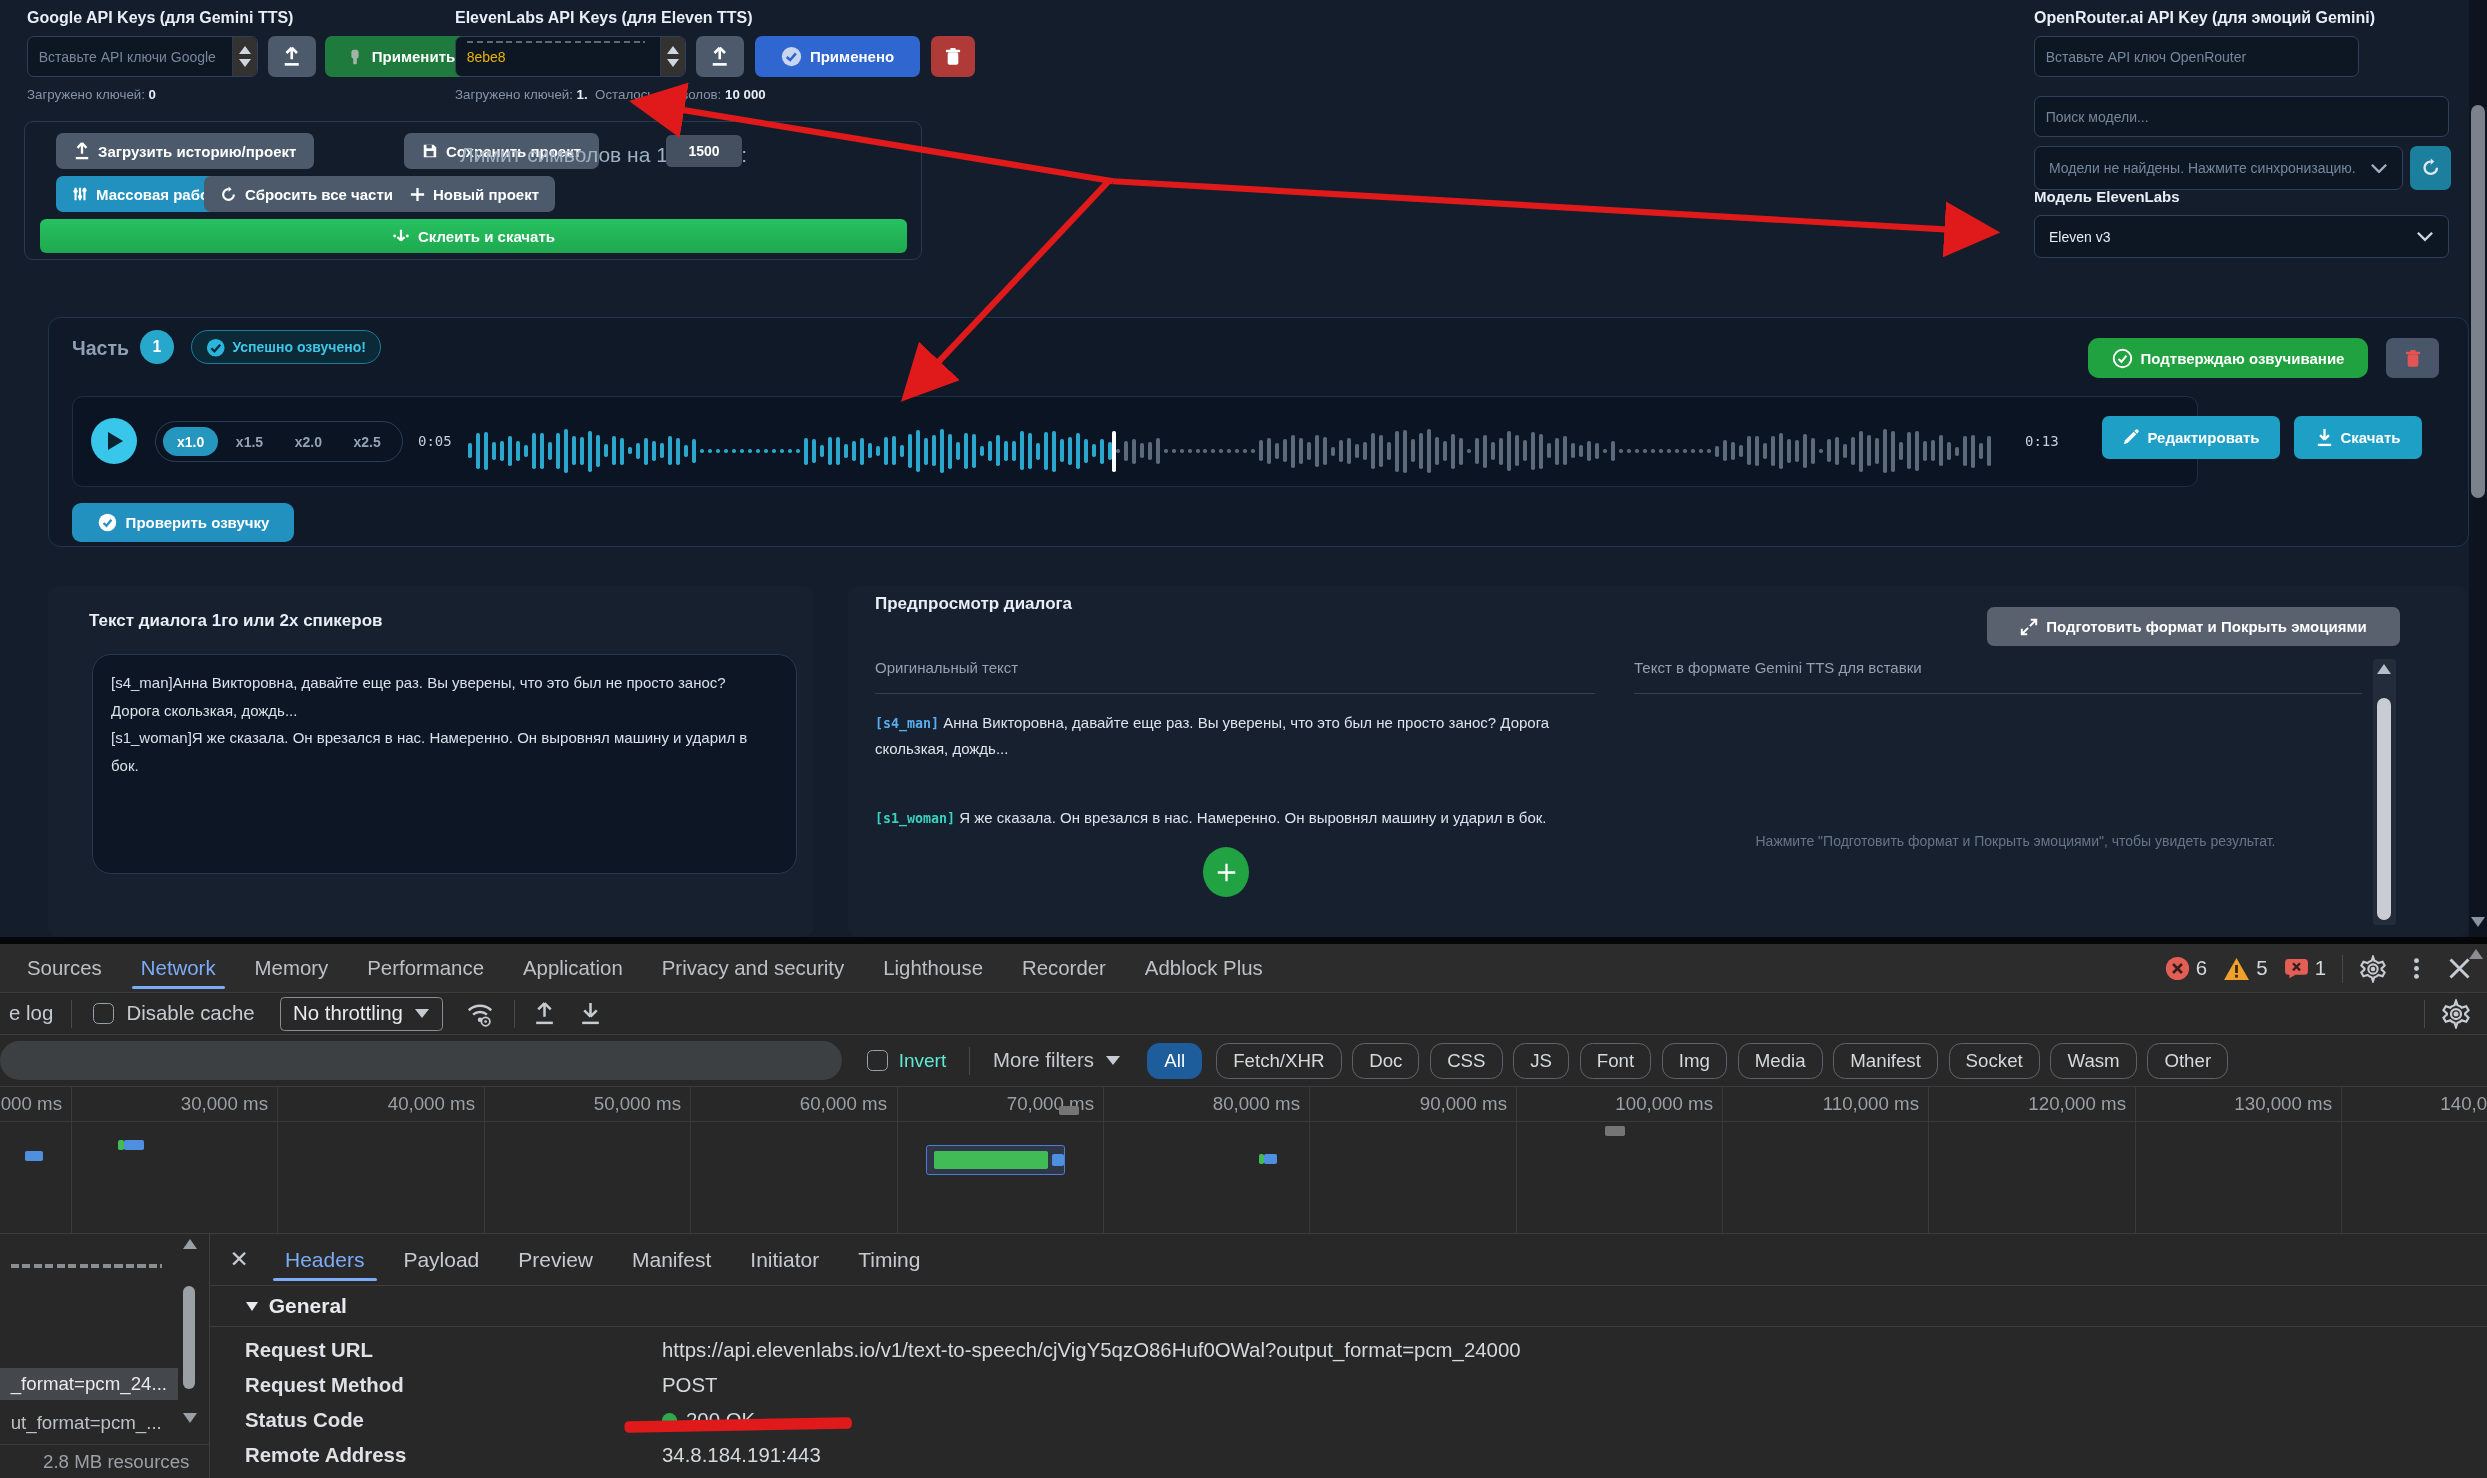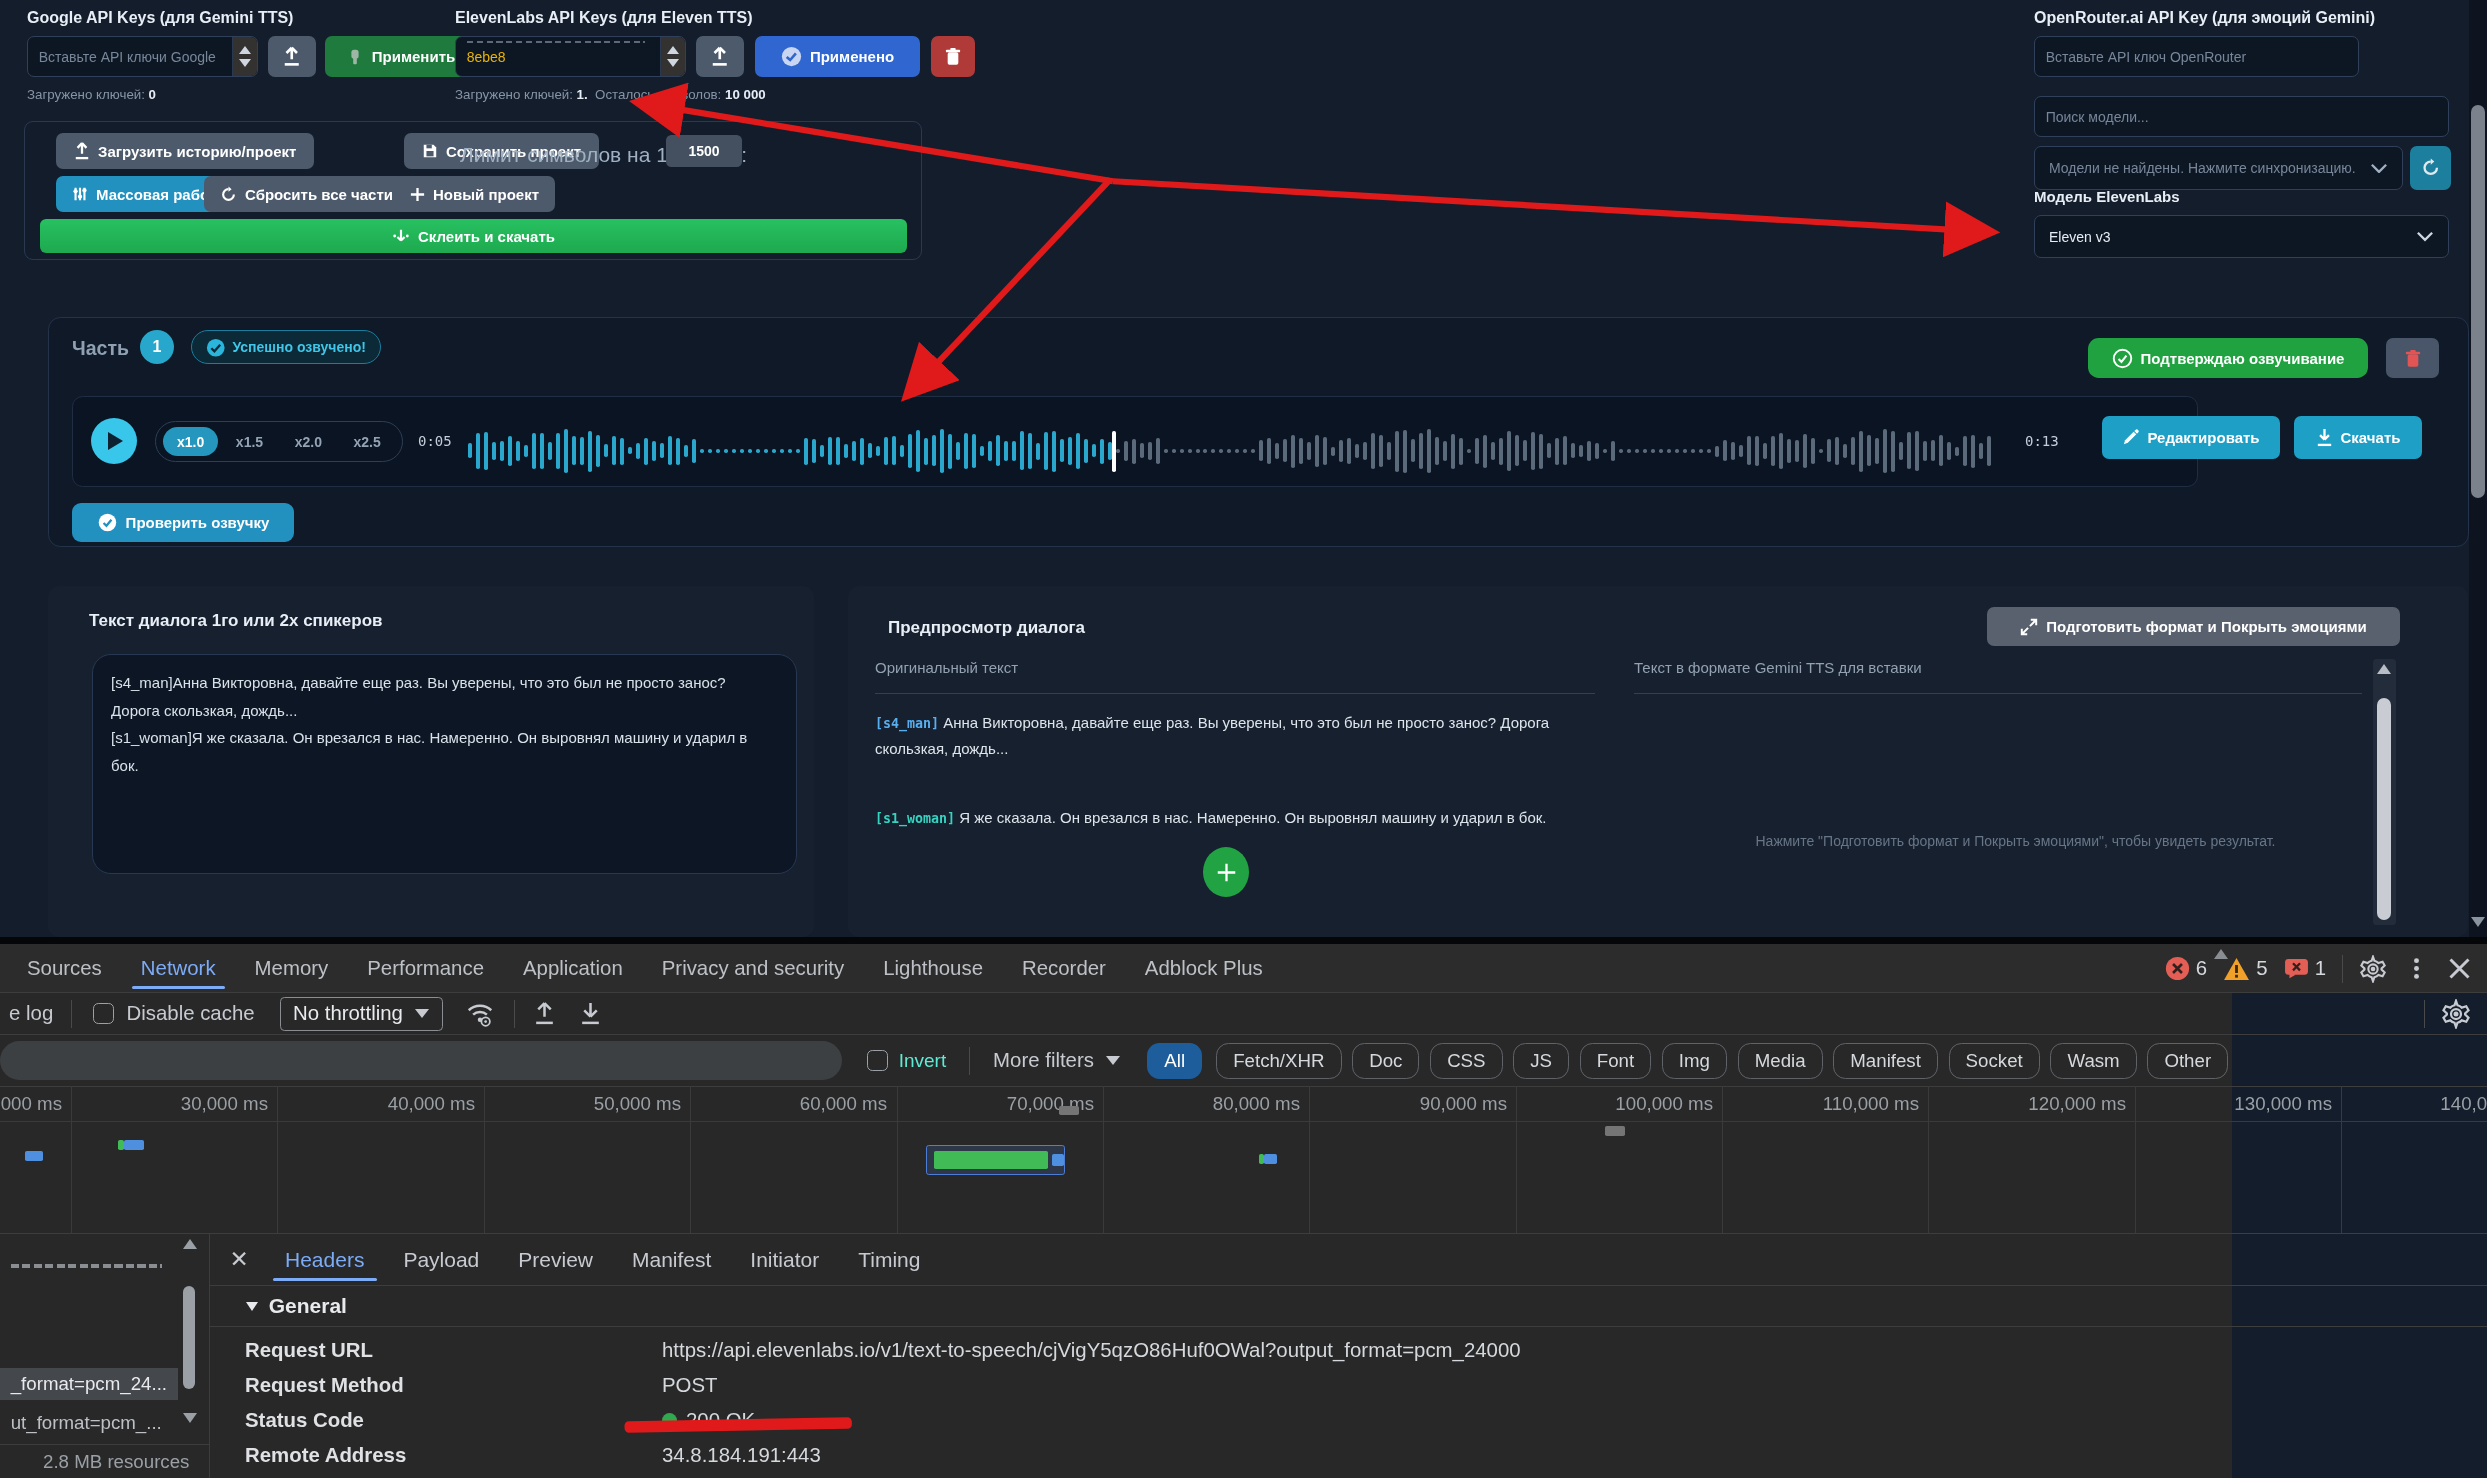--- a/index.html
+++ b/index.html
@@ -69,21 +69,21 @@
   
   .scroll-track { position:absolute; background:#0d1420; }
   .scroll-thumb { position:absolute; background:#7b828c; border-radius:7px; }
   .inner-scroll { position:absolute; background:#222c3a; border-radius:3.6px; }
   .inner-thumb { position:absolute; background:#c9cdd3; border-radius:7px; }
   .tri-up { width:0;height:0;border-left:7px solid transparent;border-right:7px solid transparent;border-bottom:10.7px solid #b9bec6; position:absolute;}
   .tri-dn { width:0;height:0;border-left:7px solid transparent;border-right:7px solid transparent;border-top:10.7px solid #b9bec6; position:absolute;}
 
   
   .gap-strip { position:absolute; left:0; top:937px; width:2487px; height:7px; background:#050608; }
-  .devtools { position:absolute; left:0; top:944px; width:2232px; height:535px; background:#282828; color:#bdc1c6; }
+  .devtools { position:absolute; left:0; top:944px; width:2487px; height:535px; background:#282828; color:#bdc1c6; }
   .dt-row { position:absolute; left:0; width:2487px; border-bottom:0.9px solid #3d3d3d; display:flex; align-items:center; }
   .dt-tabbar { top:0; height:49px; background:#2c2c2c; padding-left:27px; gap:39px; }
   .dt-tab { font-size:20.4px; color:#bdc1c6; cursor:pointer; position:relative; height:100%; display:flex; align-items:center; white-space:nowrap;}
   .dt-tab.active { color:#7cacf8; }
   .dt-tab.active::after { content:""; position:absolute; left:-9px; right:-9px; bottom:2.7px; height:3.6px; border-radius:1.8px; background:#7cacf8; }
   .dt-badges { position:absolute; right:14px; top:0; height:49px; display:flex; align-items:center; gap:16px; }
   .cnt { font-size:20.4px; color:#d5d9dd; }
   .vdiv { width:0.9px; height:28px; background:#4a4a4a; }
 
   .dt-toolbar { top:49px; height:42px; padding-left:9px; gap:0; }
@@ -533,21 +533,21 @@
       </div>
     </div>
 
     <div class="text-panel" style="left:48px; top:586px; width:766px; height:351px;">
       <div class="panel-title" style="left:41px; top:25px;">Текст диалога 1го или 2х спикеров</div>
       <div class="textarea" style="left:44px; top:68px; width:705px; height:220px;">[s4_man]Анна Викторовна, давайте еще раз. Вы уверены, что это был не просто занос? Дорога скользкая, дождь...
 [s1_woman]Я же сказала. Он врезался в нас. Намеренно. Он выровнял машину и ударил в бок.</div>
     </div>
 
     <div class="text-panel" style="left:848px; top:586px; width:1620px; height:351px;">
-      <div class="panel-title" style="left:27px; top:32px;margin-left:13px;">Предпросмотр диалога</div>
+      <div class="panel-title" style="left:27px; top:8px;">Предпросмотр диалога</div>
       <div class="btn" style="left:1139px; top:21px; width:413px; height:39px; background:#59616e; font-weight:bold;">
         <svg width="18" height="18" viewBox="0 0 20 20">
             <path d="M12 2 L18 2 L18 8 M18 2 L11 9" stroke="#fff" stroke-width="2.2" fill="none"></path>
             <path d="M8 18 L2 18 L2 12 M2 18 L9 11" stroke="#fff" stroke-width="2.2" fill="none"></path>
           </svg>
         <span>Подготовить формат и Покрыть эмоциями</span>
       </div>
 
       <div class="col-header" style="left:27px; top:73px;">Оригинальный текст</div>
       <div class="col-rule" style="left:27px; top:107px; width:720px;"></div>

